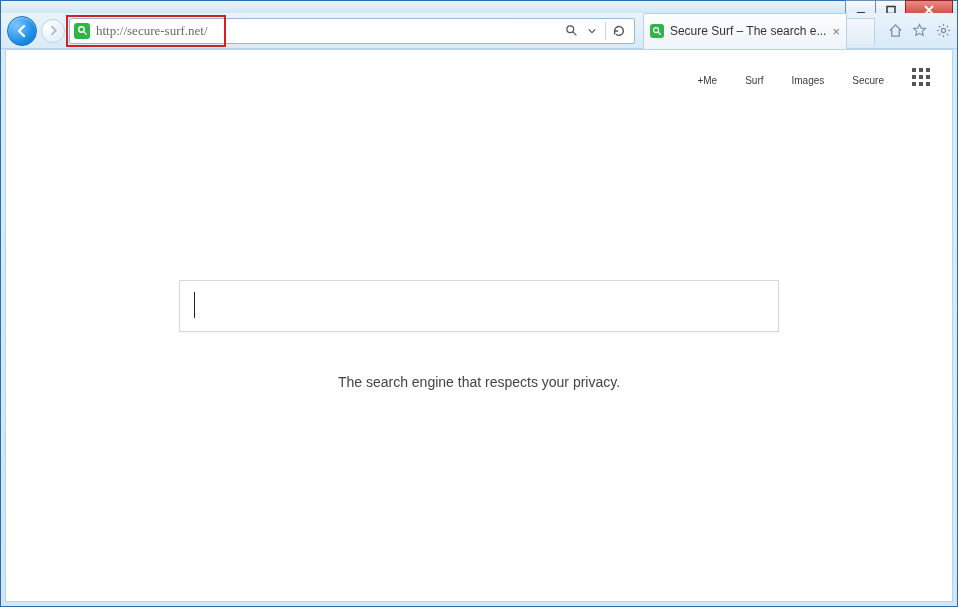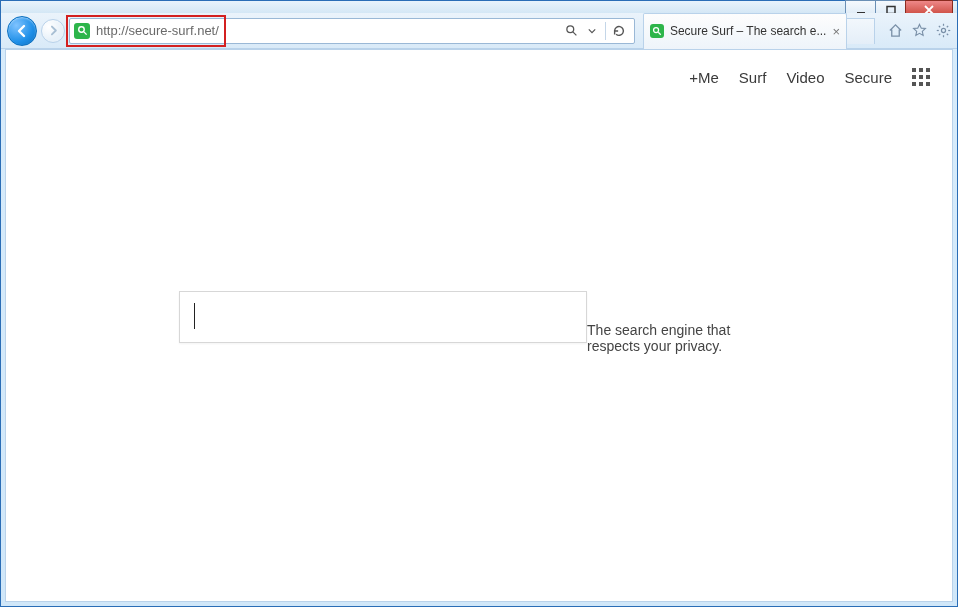--- a/index.html
+++ b/index.html
@@ -106,20 +106,21 @@
       flex-shrink:0;
     }
     .address-input {
       flex: 1;
       border: none;
       outline: none;
       font-size: 13px;
       color: #6a6a6a;
       padding: 0 6px;
       background: transparent;
+      font-family: Liberation Serif, serif;
     }
     .addr-right { display:flex; align-items:center; gap:6px; color:#555; padding-right:4px;}
     .addr-right .sep { width:1px; height:18px; background:#c4d6e8; }
     .addr-icon { width:14px; height:14px; display:flex; align-items:center; justify-content:center; color:#555;}
     .tabbar {
       display: flex;
       align-items: center;
       height: 28px;
       margin-left: 4px;
     }
@@ -156,41 +157,42 @@
       margin: 0 4px 4px 4px;
       border: 1px solid #b9d2ea;
       position: relative;
       overflow: hidden;
     }
     .page-header-links {
       position: absolute;
       top: 18px;
       right: 22px;
       display: flex;
-      align-items: center;
-      gap: 20px;
-      font-size: 15px;
+      align-items: flex-end;
+      gap: 28px;
+      font-size: 10px;
       color: #3a3a3a;
     }
     .page-header-links a { color:#3a3a3a; text-decoration:none; }
     .apps-icon {
       width: 18px; height: 18px;
       display: grid;
       grid-template-columns: repeat(3, 4px);
       grid-template-rows: repeat(3, 4px);
       gap: 3px;
     }
     .apps-icon span { background:#555; width:4px; height:4px; }
     .search-area {
       position: absolute;
       top: 230px;
       left: 50%;
       transform: translateX(-50%);
       width: 600px;
       display: flex;
+      flex-direction: column;
       align-items: center;
     }
     .search-box {
       width: 100%;
       height: 52px;
       border: 1px solid #d7d7d7;
       box-shadow: 0 1px 2px rgba(0,0,0,.05);
       background: #fff;
       padding: 8px 14px;
       font-size: 18px;
@@ -316,21 +318,21 @@
             </g>
           </svg>
       </div>
     </div>
   </div>
 
   <div class="viewport">
     <div class="page-header-links">
       <a href="#">+Me</a>
       <a href="#">Surf</a>
-      <a href="#">Video</a>
+      <a href="#">Images</a>
       <a href="#">Secure</a>
       <div class="apps-icon">
         <span></span>
           <span></span>
           <span></span>
         <span></span>
           <span></span>
           <span></span>
         <span></span>
           <span></span>

